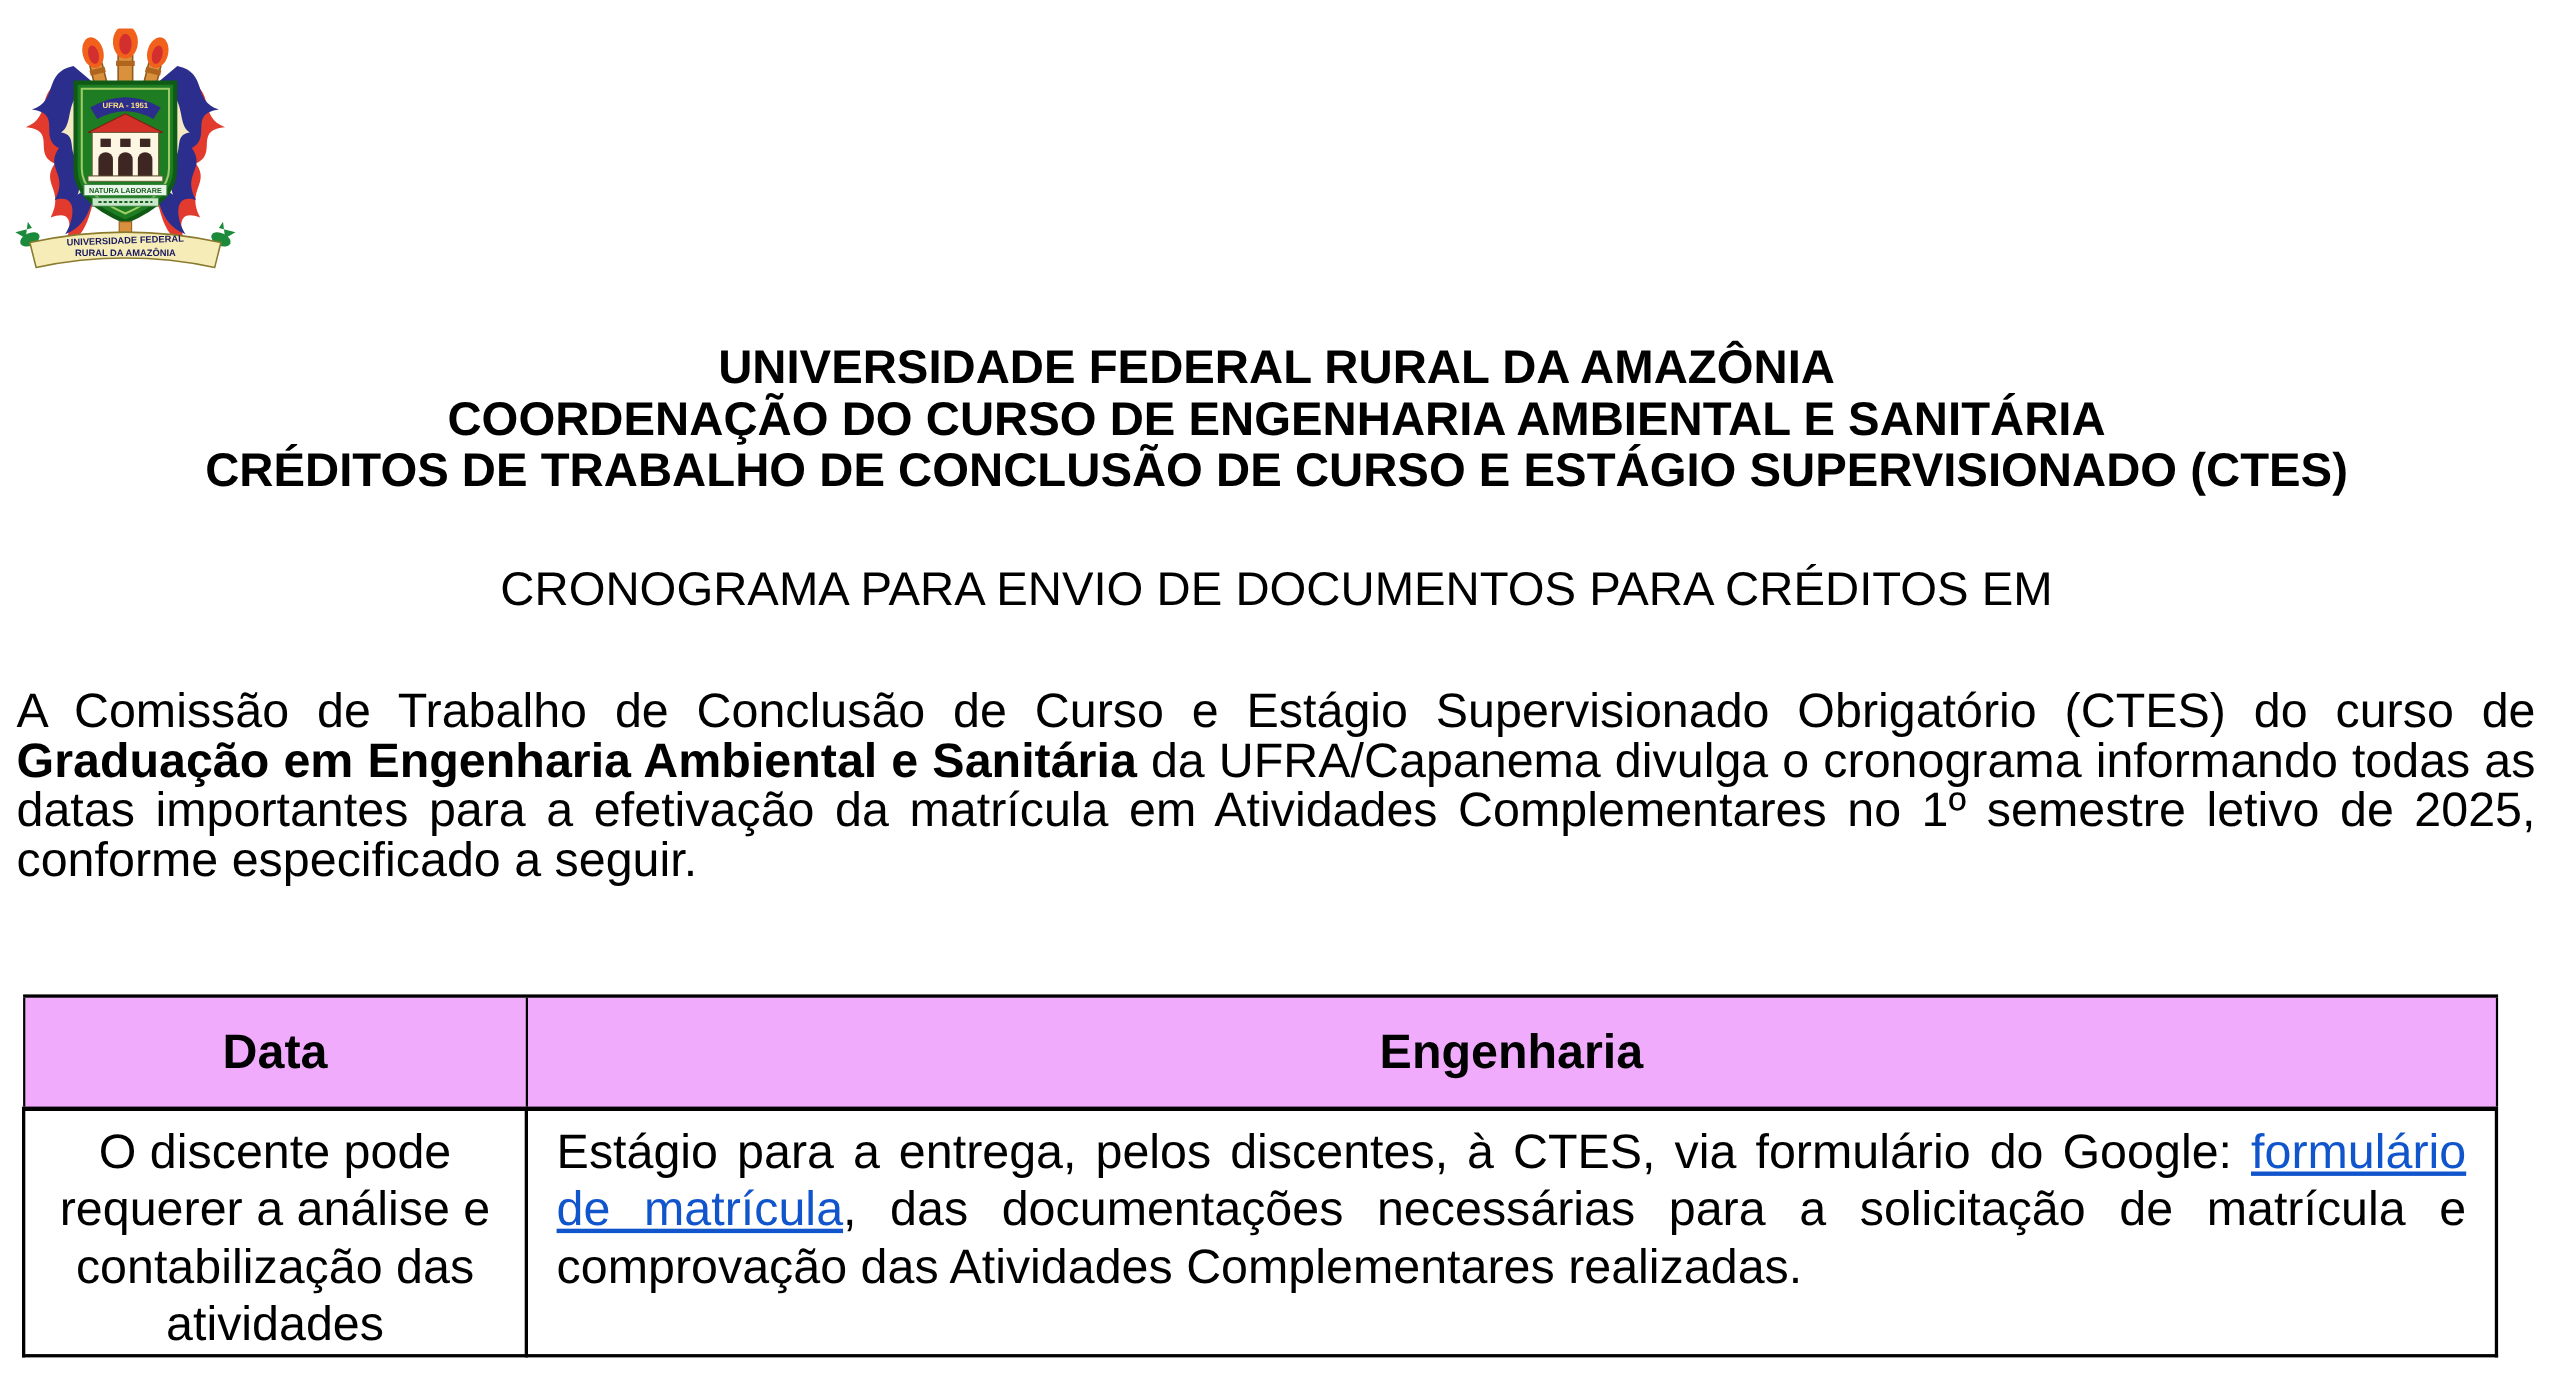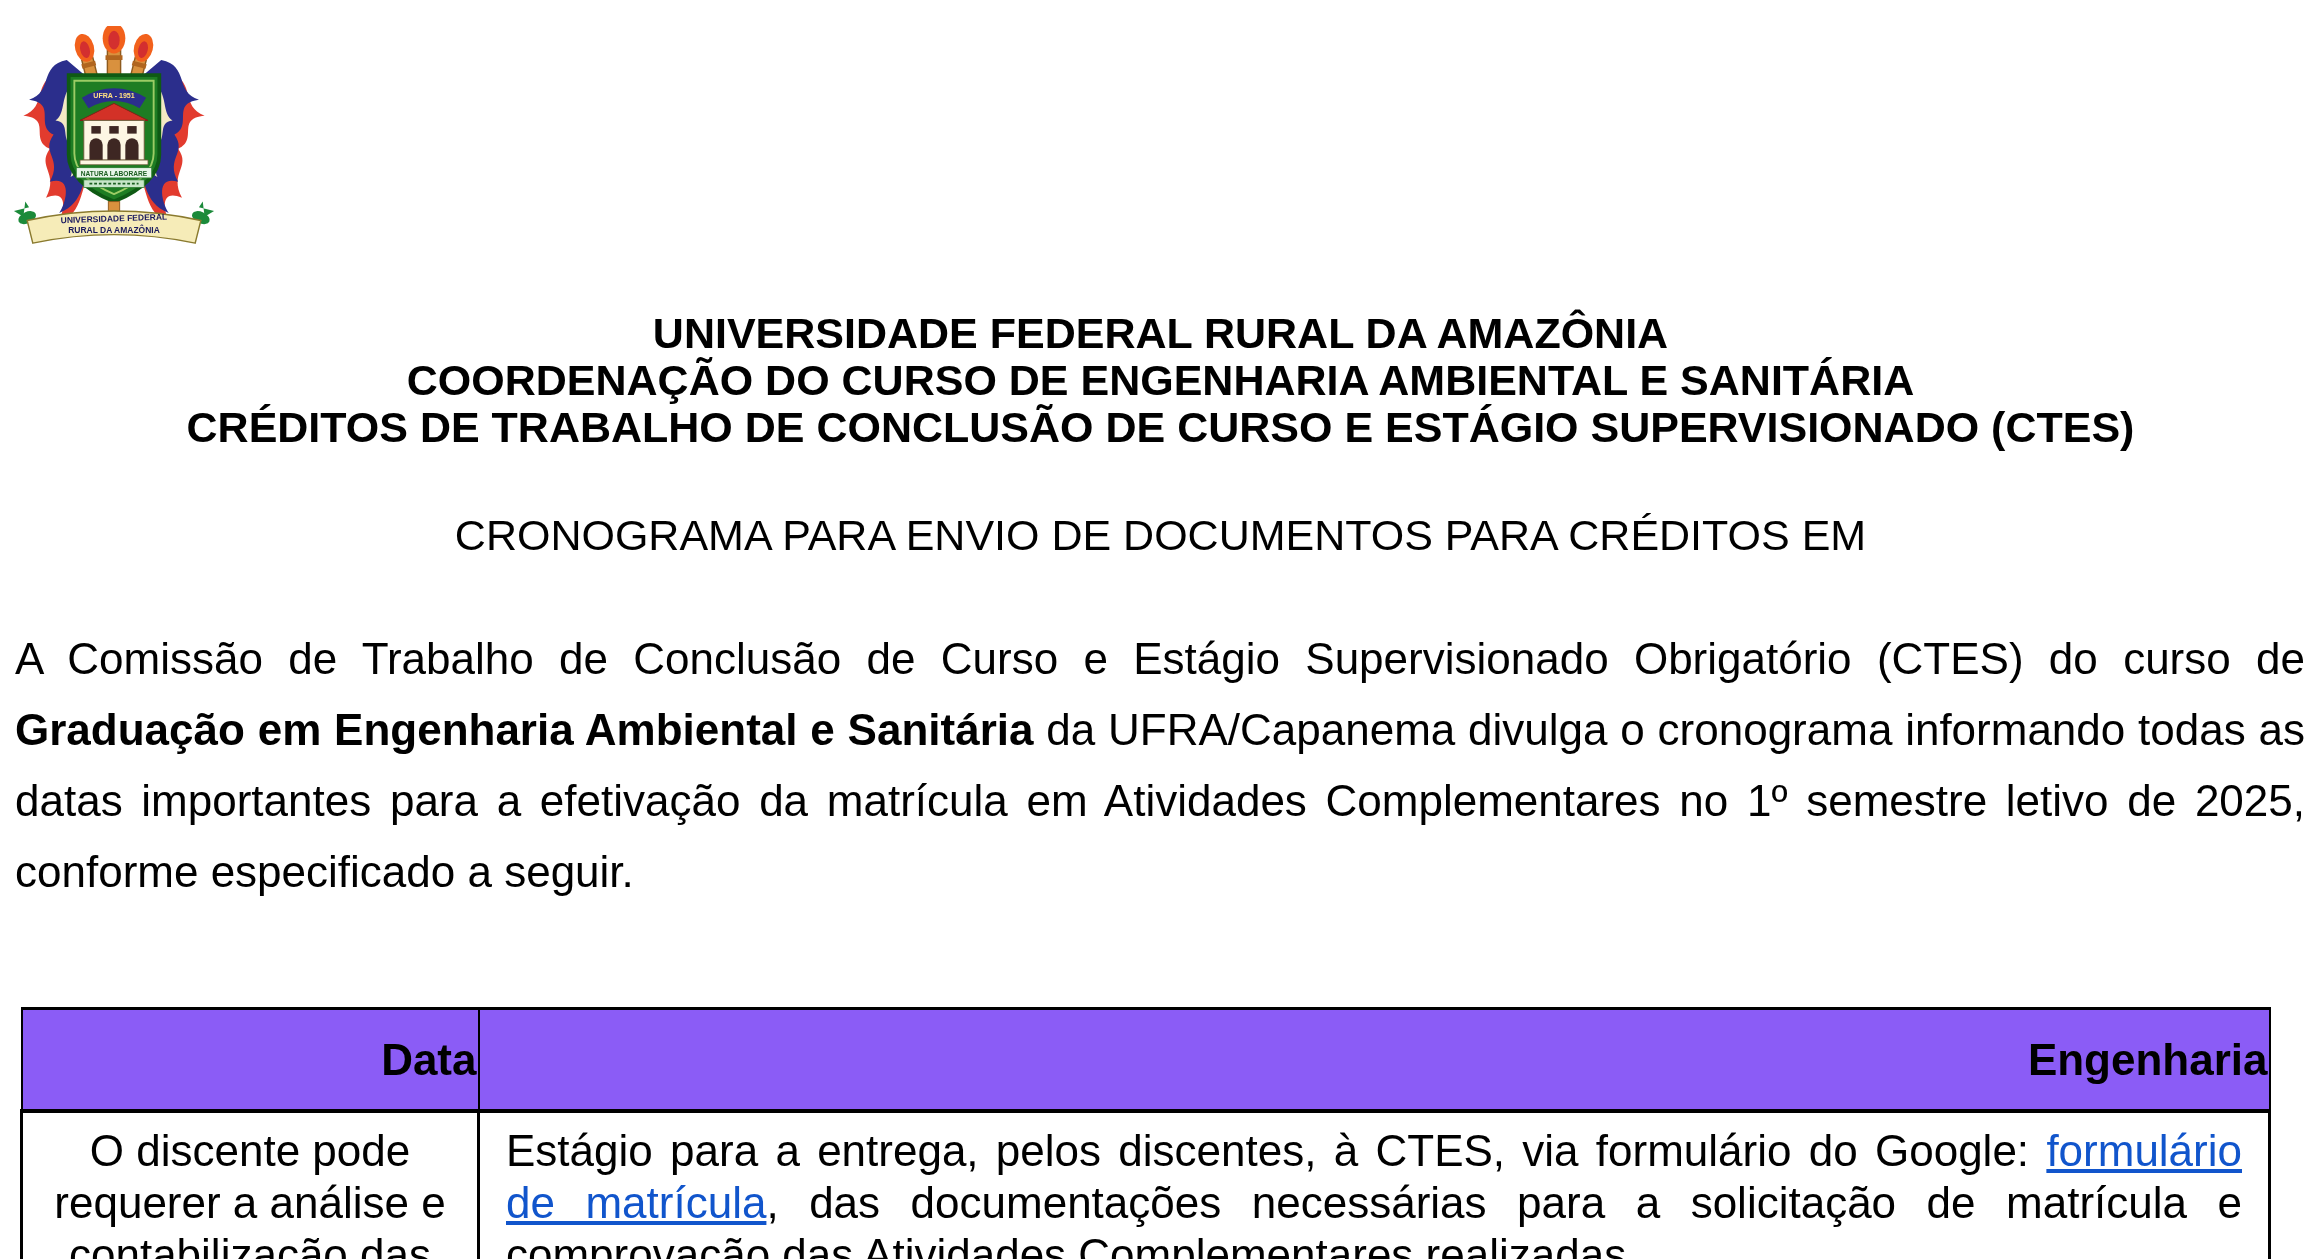--- a/index.html
+++ b/index.html
@@ -34,41 +34,41 @@
   .doc-title {
     margin-top: 60px;
     text-align: center;
     font-weight: normal;
     font-size: 43px;
     line-height: 49px;
   }
   .intro {
     margin: 63px 16px 0 15px;
     font-size: 44px;
-    line-height: 71px;
+    line-height: 45px;
     text-align: justify;
   }
   table.schedule {
     margin: 100px 0 0 20px;
     width: 2248px;
     border-collapse: collapse;
     table-layout: fixed;
   }
   col.c-data { width: 457px; }
   col.c-ativ { width: 1791px; }
   table.schedule th {
     border: 2px solid #000;
     border-top: 3px solid #000;
     border-bottom: 4px solid #000;
     height: 97px;
     font-size: 44px;
     font-weight: bold;
-    text-align: right;
+    text-align: center;
     vertical-align: middle;
-    background: #8b5cf6;
+    background: #f0abfc;
   }
   table.schedule td {
     border: 3px solid #000;
     border-top: 4px solid #000;
     vertical-align: top;
     font-size: 44px;
     line-height: 52px;
     padding-top: 12px;
     background: #ffffff;
   }

